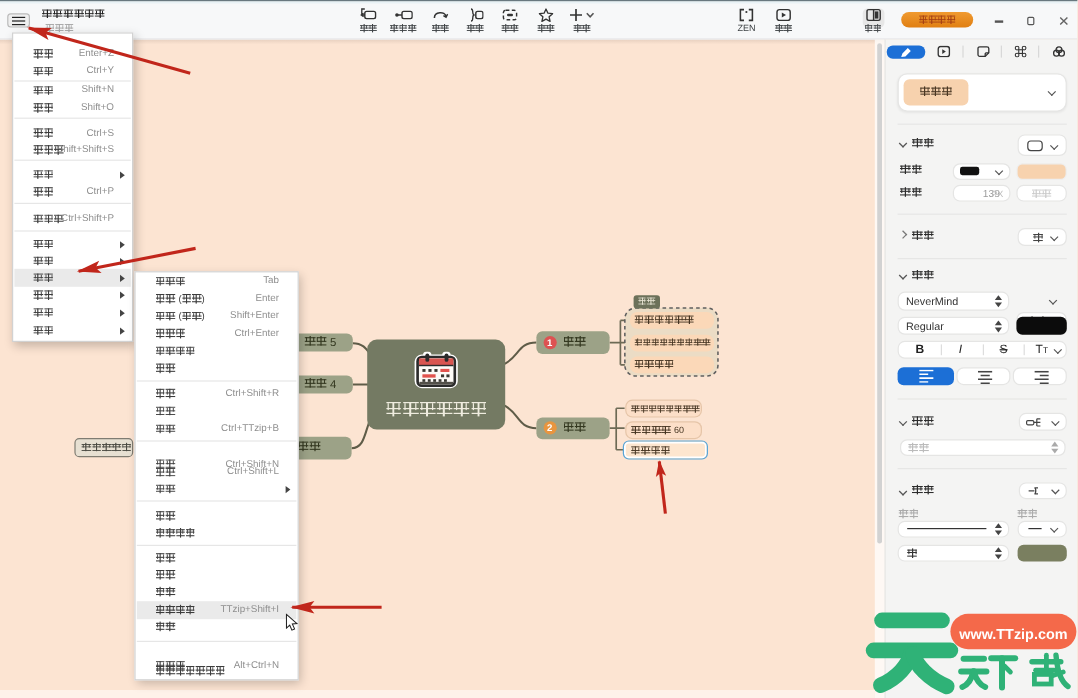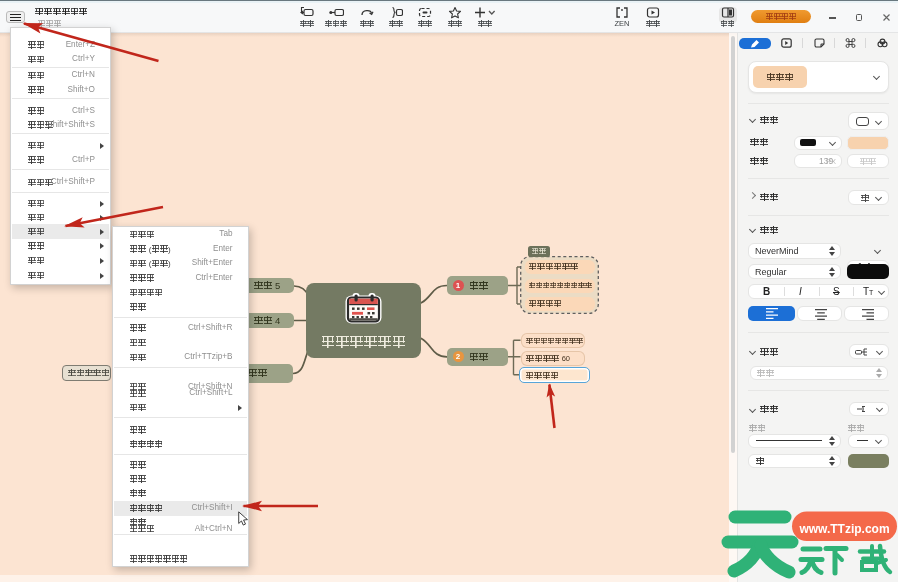--- a/index.html
+++ b/index.html
@@ -323,21 +323,21 @@
 <div class="mrow" style="top:10.25px;height:14.5px;line-height:14.5px">
       <span class="lb zh"><i></i><i></i></span>
       <span class="sc">Enter+Z</span>
     </div>
 <div class="mrow" style="top:24.75px;height:14.5px;line-height:14.5px">
       <span class="lb zh"><i></i><i></i></span>
       <span class="sc">Ctrl+Y</span>
     </div>
 <div class="mrow" style="top:40.75px;height:14.5px;line-height:14.5px">
       <span class="lb zh"><i></i><i></i></span>
-      <span class="sc">Ctrl+N</span>
+      <span class="sc">Shift+N</span>
     </div>
 <div class="mrow" style="top:55.25px;height:14.5px;line-height:14.5px">
       <span class="lb zh"><i></i><i></i></span>
       <span class="sc">Shift+O</span>
     </div>
 <div class="mrow" style="top:76.25px;height:14.5px;line-height:14.5px">
       <span class="lb zh"><i></i><i></i></span>
       <span class="sc">Ctrl+S</span>
     </div>
 <div class="mrow" style="top:90.25px;height:14.5px;line-height:14.5px">
@@ -442,26 +442,26 @@
       <span class="lb zh"><i></i><i></i></span>
     </div>
 <div class="mrow" style="top:245.25px;height:14.5px;line-height:14.5px">
       <span class="lb zh"><i></i><i></i></span>
     </div>
 <div class="mrow" style="top:259.45px;height:14.5px;line-height:14.5px">
       <span class="lb zh"><i></i><i></i></span>
     </div>
 <div class="mrow hl" style="top:274.65px;height:14.5px;line-height:14.5px">
       <span class="lb zh"><i></i><i></i><i></i><i></i></span>
-      <span class="sc">Ctrl+Shift+I</span>
+      <span class="sc">TTzip+Shift+I</span>
     </div>
 <div class="mrow" style="top:288.45000000000005px;height:14.5px;line-height:14.5px">
       <span class="lb zh"><i></i><i></i></span>
     </div>
-<div class="mrow" style="top:295px;height:14.5px;line-height:14.5px">
+<div class="mrow" style="top:321px;height:14.5px;line-height:14.5px">
       <span class="lb zh"><i></i><i></i><i></i></span>
       <span class="sc">Alt+Ctrl+N</span>
     </div>
 <div class="mrow" style="top:325.15px;height:14.5px;line-height:14.5px">
       <span class="lb zh"><i></i><i></i><i></i><i></i><i></i><i></i><i></i></span>
     </div>
 <div class="msep" style="top:90.30000000000001px"></div>
 <div class="msep" style="top:140.3px"></div>
 <div class="msep" style="top:190.2px"></div>
 <div class="msep" style="top:227.5px"></div>

